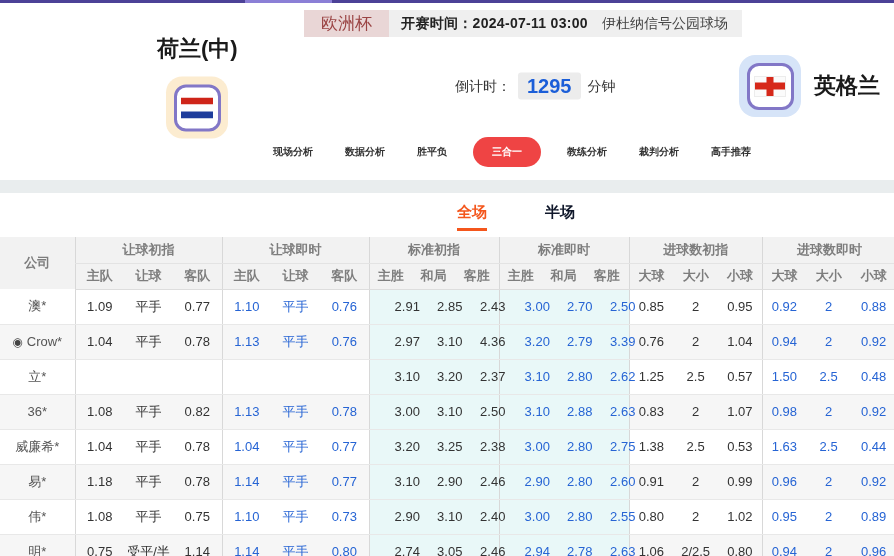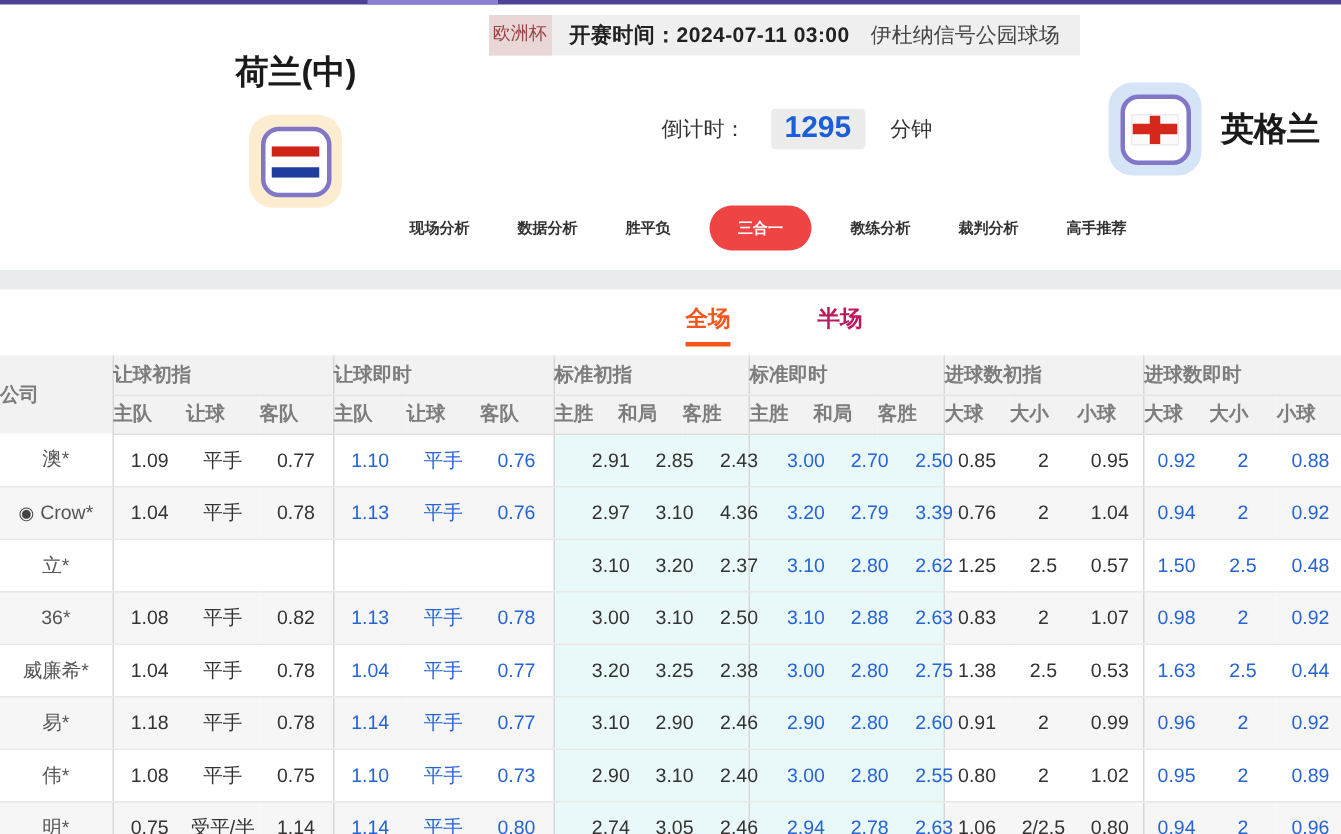--- a/index.html
+++ b/index.html
@@ -7,21 +7,21 @@
   body { font-family:"Liberation Sans","DejaVu Sans",sans-serif; }
   .page { position:relative; width:894px; height:556px; overflow:hidden; background:#fff; }
 
   
   .topbar { position:relative; height:3px; background:#4c4197; }
   .topbar-light { position:absolute; left:245px; top:0; width:87px; height:3px; background:#8b7fd6; }
 
   
   .infobar-wrap { display:flex; justify-content:center; margin-top:7px; }
   .infobar { position:relative; left:76px; display:inline-flex; align-items:center; background:#efefef; height:27px; font-size:14px; padding-right:14px; }
-  .league-badge { background:#e9d6d6; color:#9a4343; height:27px; line-height:27px; padding:0 3px; font-size:12px;font-family:Liberation Mono, monospace; }
+  .league-badge { background:#e9d6d6; color:#9a4343; height:27px; line-height:27px; padding:0 17px; font-size:17px; }
   .kickoff { font-weight:bold; color:#222; margin-left:12px; letter-spacing:0.3px; }
   .venue { color:#454545; margin-left:14px; }
 
   
   .teams { position:relative; height:74px; margin-top:12px; }
   .team { position:absolute; top:50%; transform:translateY(-50%); display:flex; align-items:center; gap:13px; }
   .team.home { left:157px;flex-direction:column; }
   .team.away { right:14px; }
   .team-name { font-size:22px; font-weight:bold; color:#1a1a1a; }
   .flag-wrap { width:62px; height:62px; border-radius:16px; display:flex; align-items:center; justify-content:center; }
@@ -30,38 +30,38 @@
   .flag-box { width:47px; height:47px; background:#fff; border:3px solid #8277c7; border-radius:12px; display:flex; align-items:center; justify-content:center; }
   .flag { position:relative; width:32px; height:21px; overflow:hidden; }
   .flag.nl i { display:block; height:7px; }
   .flag.nl .r { background:#ce2418; }
   .flag.nl .w { background:#fdfdfd; }
   .flag.nl .b { background:#1e3d9c; }
   .flag.en { background:#fbfbfb; border:1px solid #ececec; }
   .flag.en .cv { position:absolute; left:50%; top:0; width:7px; height:100%; transform:translateX(-50%); background:#d6281a; }
   .flag.en .ch { position:absolute; top:50%; left:0; width:100%; height:7px; transform:translateY(-50%); background:#d6281a; }
 
-  .countdown { position:absolute; left:441px; top:50%; transform:translateY(-50%); display:flex; align-items:center; gap:17px; font-size:14px; color:#333; }
+  .countdown { position:absolute; left:455px; top:50%; transform:translateY(-50%); display:flex; align-items:center; gap:7px; font-size:14px; color:#333; }
   .cd-num { background:#ececec; color:#1b5ed8; font-weight:bold; font-size:20px; padding:2px 9px; border-radius:3px; }
 
   
   .nav { position:relative; left:65px; display:flex; justify-content:center; align-items:center; margin-top:10px; height:38px; }
   .nav-item { font-size:10px; font-weight:bold; color:#333; padding:0 16px; cursor:pointer; white-space:nowrap; }
   .nav-item.active { background:#ef4444; color:#fff; border-radius:18px; padding:8px 19px; margin:0 10px; }
 
   .band { height:13px; background:#e9edee; margin-top:9px; }
 
   
   .subtabs { position:relative; left:69px; display:flex; justify-content:center; gap:58px; margin-top:10px; }
-  .subtab { font-size:15px; font-weight:bold; color:#be185d; padding-bottom:6px; border-bottom:3px solid transparent; cursor:pointer; }
+  .subtab { font-size:15px; font-weight:bold; color:#0f172a; padding-bottom:6px; border-bottom:3px solid transparent; cursor:pointer; }
   .subtab.active { color:#f4561c; border-bottom-color:#f4561c; }
 
   
   table.odds { width:894px; table-layout:fixed; border-collapse:collapse; margin-top:6px; font-size:13px; }
-  table.odds th { background:#f2f2f2; color:#7d7d7d; font-weight:bold; height:26px; text-align:left; }
+  table.odds th { background:#f2f2f2; color:#7d7d7d; font-weight:bold; height:26px; text-align:center; }
   table.odds thead th.group { border-bottom:1px solid #e3e3e3; }
   table.odds thead tr.subrow th { border-bottom:1px solid #ddd; }
   table.odds td { height:35px; text-align:center; color:#333; border-bottom:1px solid #e8e8e8; }
   table.odds tr.even td { background:#f6f6f6; }
   table.odds td.tint, table.odds tr.even td.tint { background:#e9f8f8;padding-left:25px; }
   table.odds td.live { color:#2664d4; }
   table.odds .gstart { border-left:1px solid #d8d8d8; }
   table.odds td.company { color:#555; }
   .ball-icon { font-size:12px; color:#444; margin-right:4px; }
 </style>

